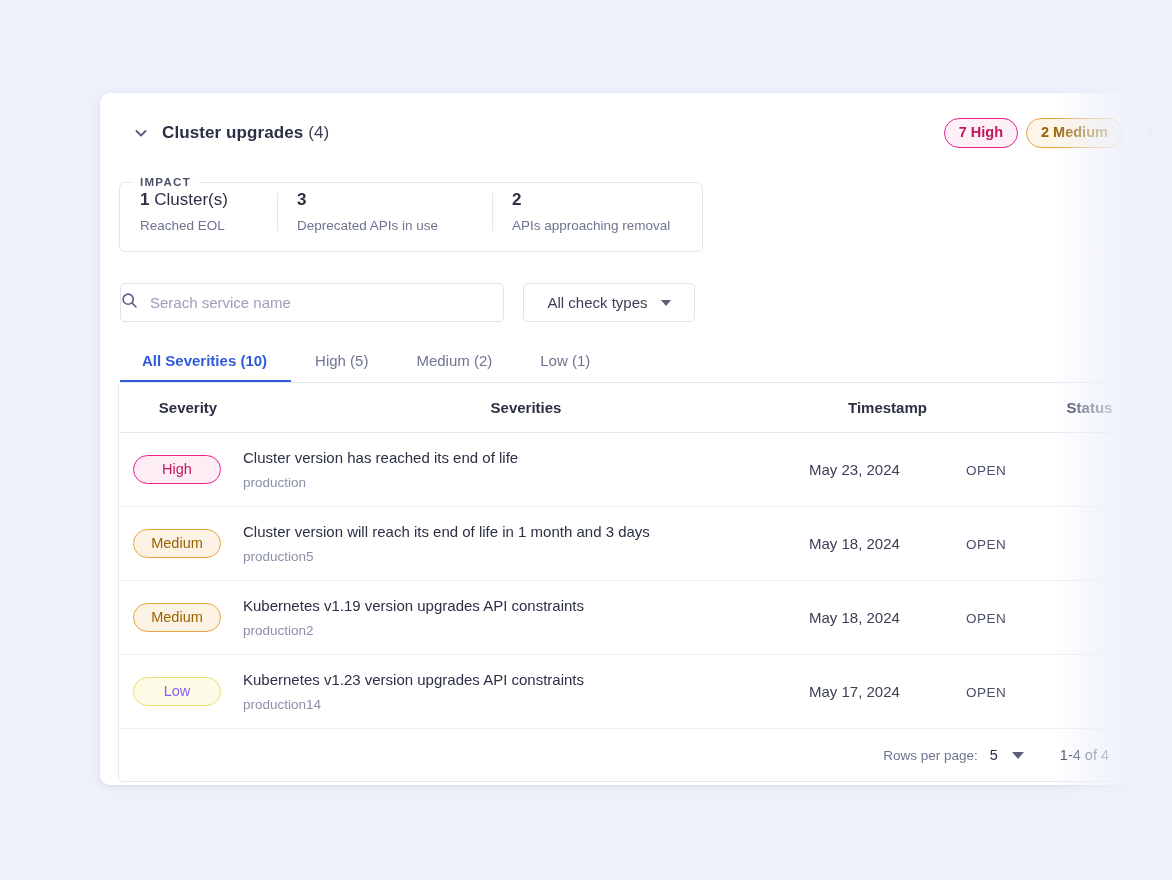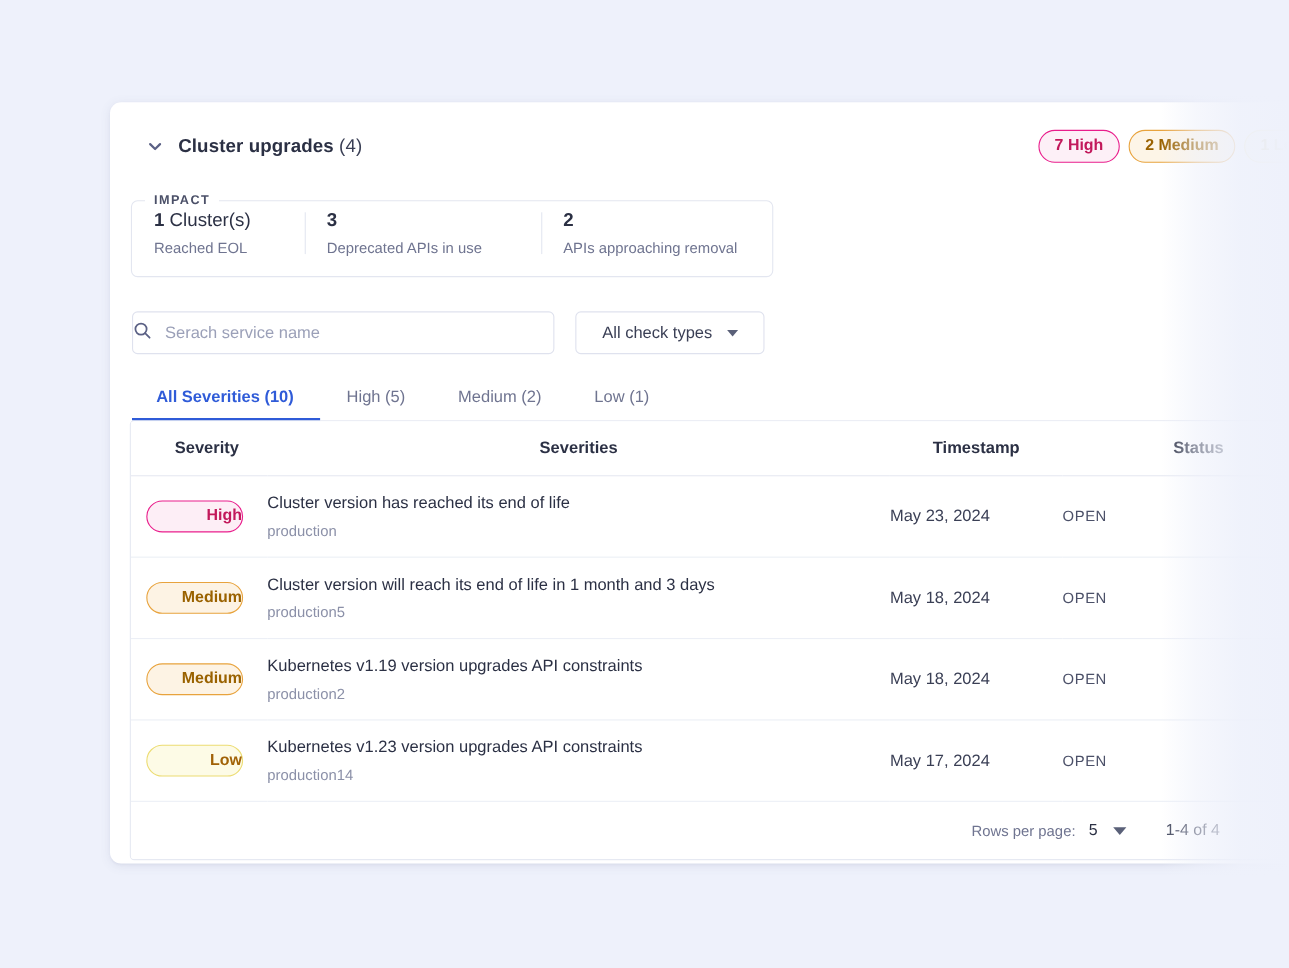--- a/index.html
+++ b/index.html
@@ -256,26 +256,26 @@
   tbody tr:last-child td { border-bottom: 1px solid #eceff6; }
   td.c-sev { padding-left: 14px; }
 
   .sev-badge {
     display: inline-block;
     border-radius: 999px;
     border: 1.4px solid;
     font-size: 14.5px;
     padding: 5px 0 6px;
     width: 88px;
-    text-align: right;
-    font-weight: 700;
+    text-align: center;
+    font-weight: 400;
   }
   .sev-badge.high   { color: #c2185b; border-color: #e91e8c; background: #fdeef6; }
   .sev-badge.medium { color: #9a6200; border-color: #e8a33d; background: #fdf3e4; }
-  .sev-badge.low    { color: #a16207; border-color: #ecdc72; background: #fdfbe6; }
+  .sev-badge.low    { color: #8b5cf6; border-color: #ecdc72; background: #fdfbe6; }
 
   .viol-title {
     font-size: 15px;
     color: #2b3044;
     margin-bottom: 9px;
     white-space: nowrap;
   }
   .viol-sub {
     font-size: 13.5px;
     color: #8b90a8;

